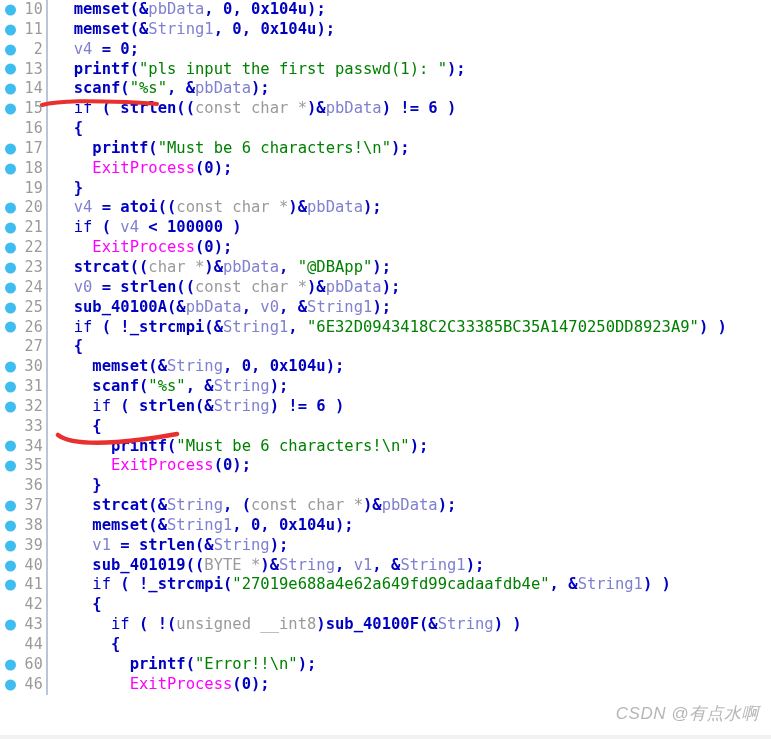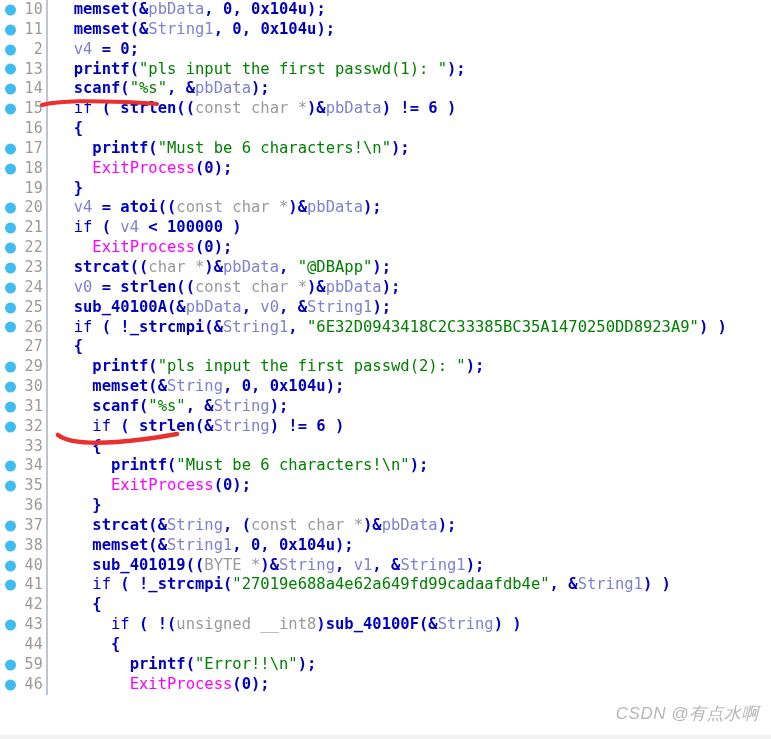--- a/index.html
+++ b/index.html
@@ -111,36 +111,36 @@
       <div class="code-line"><div class="gutter"><span class="bp-dot"></span><span class="lnum">18</span><span class="sep"></span></div><div class="codetext"><span>    </span><span class="t-api">ExitProcess</span><span class="t-pl">(</span><span class="t-num">0</span><span class="t-pl">);</span></div></div>
       <div class="code-line"><div class="gutter"><span class="lnum">19</span><span class="sep"></span></div><div class="codetext"><span>  </span><span class="t-pl">}</span></div></div>
       <div class="code-line"><div class="gutter"><span class="bp-dot"></span><span class="lnum">20</span><span class="sep"></span></div><div class="codetext"><span>  </span><span class="t-var">v4</span><span class="t-pl"> = </span><span class="t-fn">atoi</span><span class="t-pl">((</span><span class="t-type">const char *</span><span class="t-pl">)</span><span class="t-pl">&amp;</span><span class="t-var">pbData</span><span class="t-pl">);</span></div></div>
       <div class="code-line"><div class="gutter"><span class="bp-dot"></span><span class="lnum">21</span><span class="sep"></span></div><div class="codetext"><span>  </span><span class="t-kw">if</span><span class="t-pl"> ( </span><span class="t-var">v4</span><span class="t-pl"> &lt; </span><span class="t-num">100000</span><span class="t-pl"> )</span></div></div>
       <div class="code-line"><div class="gutter"><span class="bp-dot"></span><span class="lnum">22</span><span class="sep"></span></div><div class="codetext"><span>    </span><span class="t-api">ExitProcess</span><span class="t-pl">(</span><span class="t-num">0</span><span class="t-pl">);</span></div></div>
       <div class="code-line"><div class="gutter"><span class="bp-dot"></span><span class="lnum">23</span><span class="sep"></span></div><div class="codetext"><span>  </span><span class="t-fn">strcat</span><span class="t-pl">((</span><span class="t-type">char *</span><span class="t-pl">)</span><span class="t-pl">&amp;</span><span class="t-var">pbData</span><span class="t-pl">, </span><span class="t-str">"@DBApp"</span><span class="t-pl">);</span></div></div>
       <div class="code-line"><div class="gutter"><span class="bp-dot"></span><span class="lnum">24</span><span class="sep"></span></div><div class="codetext"><span>  </span><span class="t-var">v0</span><span class="t-pl"> = </span><span class="t-fn">strlen</span><span class="t-pl">((</span><span class="t-type">const char *</span><span class="t-pl">)</span><span class="t-pl">&amp;</span><span class="t-var">pbData</span><span class="t-pl">);</span></div></div>
       <div class="code-line"><div class="gutter"><span class="bp-dot"></span><span class="lnum">25</span><span class="sep"></span></div><div class="codetext"><span>  </span><span class="t-fn">sub_40100A</span><span class="t-pl">(</span><span class="t-pl">&amp;</span><span class="t-var">pbData</span><span class="t-pl">, </span><span class="t-var">v0</span><span class="t-pl">, </span><span class="t-pl">&amp;</span><span class="t-var">String1</span><span class="t-pl">);</span></div></div>
       <div class="code-line"><div class="gutter"><span class="bp-dot"></span><span class="lnum">26</span><span class="sep"></span></div><div class="codetext"><span>  </span><span class="t-kw">if</span><span class="t-pl"> ( !</span><span class="t-fn">_strcmpi</span><span class="t-pl">(</span><span class="t-pl">&amp;</span><span class="t-var">String1</span><span class="t-pl">, </span><span class="t-str">"6E32D0943418C2C33385BC35A1470250DD8923A9"</span><span class="t-pl">) )</span></div></div>
       <div class="code-line"><div class="gutter"><span class="lnum">27</span><span class="sep"></span></div><div class="codetext"><span>  </span><span class="t-pl">{</span></div></div>
-      <div class="code-line"><div class="gutter"><span class="bp-dot"></span><span class="lnum">29</span><span class="sep"></span></div><div class="codetext"><span>    </span><span class="t-fn">printf</span><span class="t-pl">(</span><span class="t-str">"pls input the first passwd(2): "</span><span class="t-pl">);</span></div></div>
       <div class="code-line"><div class="gutter"><span class="bp-dot"></span><span class="lnum">30</span><span class="sep"></span></div><div class="codetext"><span>    </span><span class="t-fn">memset</span><span class="t-pl">(</span><span class="t-pl">&amp;</span><span class="t-var">String</span><span class="t-pl">, </span><span class="t-num">0</span><span class="t-pl">, </span><span class="t-num">0x104u</span><span class="t-pl">);</span></div></div>
       <div class="code-line"><div class="gutter"><span class="bp-dot"></span><span class="lnum">31</span><span class="sep"></span></div><div class="codetext"><span>    </span><span class="t-fn">scanf</span><span class="t-pl">(</span><span class="t-str">"%s"</span><span class="t-pl">, </span><span class="t-pl">&amp;</span><span class="t-var">String</span><span class="t-pl">);</span></div></div>
       <div class="code-line"><div class="gutter"><span class="bp-dot"></span><span class="lnum">32</span><span class="sep"></span></div><div class="codetext"><span>    </span><span class="t-kw">if</span><span class="t-pl"> ( </span><span class="t-fn">strlen</span><span class="t-pl">(</span><span class="t-pl">&amp;</span><span class="t-var">String</span><span class="t-pl">) != </span><span class="t-num">6</span><span class="t-pl"> )</span></div></div>
       <div class="code-line"><div class="gutter"><span class="lnum">33</span><span class="sep"></span></div><div class="codetext"><span>    </span><span class="t-pl">{</span></div></div>
       <div class="code-line"><div class="gutter"><span class="bp-dot"></span><span class="lnum">34</span><span class="sep"></span></div><div class="codetext"><span>      </span><span class="t-fn">printf</span><span class="t-pl">(</span><span class="t-str">"Must be 6 characters!\n"</span><span class="t-pl">);</span></div></div>
       <div class="code-line"><div class="gutter"><span class="bp-dot"></span><span class="lnum">35</span><span class="sep"></span></div><div class="codetext"><span>      </span><span class="t-api">ExitProcess</span><span class="t-pl">(</span><span class="t-num">0</span><span class="t-pl">);</span></div></div>
       <div class="code-line"><div class="gutter"><span class="lnum">36</span><span class="sep"></span></div><div class="codetext"><span>    </span><span class="t-pl">}</span></div></div>
       <div class="code-line"><div class="gutter"><span class="bp-dot"></span><span class="lnum">37</span><span class="sep"></span></div><div class="codetext"><span>    </span><span class="t-fn">strcat</span><span class="t-pl">(</span><span class="t-pl">&amp;</span><span class="t-var">String</span><span class="t-pl">, (</span><span class="t-type">const char *</span><span class="t-pl">)</span><span class="t-pl">&amp;</span><span class="t-var">pbData</span><span class="t-pl">);</span></div></div>
       <div class="code-line"><div class="gutter"><span class="bp-dot"></span><span class="lnum">38</span><span class="sep"></span></div><div class="codetext"><span>    </span><span class="t-fn">memset</span><span class="t-pl">(</span><span class="t-pl">&amp;</span><span class="t-var">String1</span><span class="t-pl">, </span><span class="t-num">0</span><span class="t-pl">, </span><span class="t-num">0x104u</span><span class="t-pl">);</span></div></div>
+      <div class="code-line"><div class="gutter"><span class="bp-dot"></span><span class="lnum">39</span><span class="sep"></span></div><div class="codetext"><span>    </span><span class="t-var">v1</span><span class="t-pl"> = </span><span class="t-fn">strlen</span><span class="t-pl">(</span><span class="t-pl">&amp;</span><span class="t-var">String</span><span class="t-pl">);</span></div></div>
       <div class="code-line"><div class="gutter"><span class="bp-dot"></span><span class="lnum">40</span><span class="sep"></span></div><div class="codetext"><span>    </span><span class="t-fn">sub_401019</span><span class="t-pl">((</span><span class="t-type">BYTE *</span><span class="t-pl">)</span><span class="t-pl">&amp;</span><span class="t-var">String</span><span class="t-pl">, </span><span class="t-var">v1</span><span class="t-pl">, </span><span class="t-pl">&amp;</span><span class="t-var">String1</span><span class="t-pl">);</span></div></div>
       <div class="code-line"><div class="gutter"><span class="bp-dot"></span><span class="lnum">41</span><span class="sep"></span></div><div class="codetext"><span>    </span><span class="t-kw">if</span><span class="t-pl"> ( !</span><span class="t-fn">_strcmpi</span><span class="t-pl">(</span><span class="t-str">"27019e688a4e62a649fd99cadaafdb4e"</span><span class="t-pl">, </span><span class="t-pl">&amp;</span><span class="t-var">String1</span><span class="t-pl">) )</span></div></div>
       <div class="code-line"><div class="gutter"><span class="lnum">42</span><span class="sep"></span></div><div class="codetext"><span>    </span><span class="t-pl">{</span></div></div>
       <div class="code-line"><div class="gutter"><span class="bp-dot"></span><span class="lnum">43</span><span class="sep"></span></div><div class="codetext"><span>      </span><span class="t-kw">if</span><span class="t-pl"> ( !(</span><span class="t-type">unsigned __int8</span><span class="t-pl">)</span><span class="t-fn">sub_40100F</span><span class="t-pl">(</span><span class="t-pl">&amp;</span><span class="t-var">String</span><span class="t-pl">) )</span></div></div>
       <div class="code-line"><div class="gutter"><span class="lnum">44</span><span class="sep"></span></div><div class="codetext"><span>      </span><span class="t-pl">{</span></div></div>
-      <div class="code-line"><div class="gutter"><span class="bp-dot"></span><span class="lnum">59</span><span class="sep"></span></div><div class="codetext"><span>        </span><span class="t-fn">printf</span><span class="t-pl">(</span><span class="t-str">"Error!!\n"</span><span class="t-pl">);</span></div></div>
+      <div class="code-line"><div class="gutter"><span class="bp-dot"></span><span class="lnum">60</span><span class="sep"></span></div><div class="codetext"><span>        </span><span class="t-fn">printf</span><span class="t-pl">(</span><span class="t-str">"Error!!\n"</span><span class="t-pl">);</span></div></div>
       <div class="code-line"><div class="gutter"><span class="bp-dot"></span><span class="lnum">46</span><span class="sep"></span></div><div class="codetext"><span>        </span><span class="t-api">ExitProcess</span><span class="t-pl">(</span><span class="t-num">0</span><span class="t-pl">);</span></div></div>
     </div>
 
   <svg class="annot" id="annot1" viewBox="0 0 120 14" preserveAspectRatio="none">
     <path d="M2,9 C20,4 55,5 86,6 C98,6.5 108,7 117,8" stroke="#e8312f" stroke-width="4" fill="none" stroke-linecap="round"></path>
   </svg>
 
   <svg class="annot" id="annot2" viewBox="0 0 130 16" preserveAspectRatio="none">
     <path d="M3,5 C12,12 34,14 62,12 C84,10.5 100,8 122,4" stroke="#e8312f" stroke-width="4.5" fill="none" stroke-linecap="round"></path>
   </svg>

